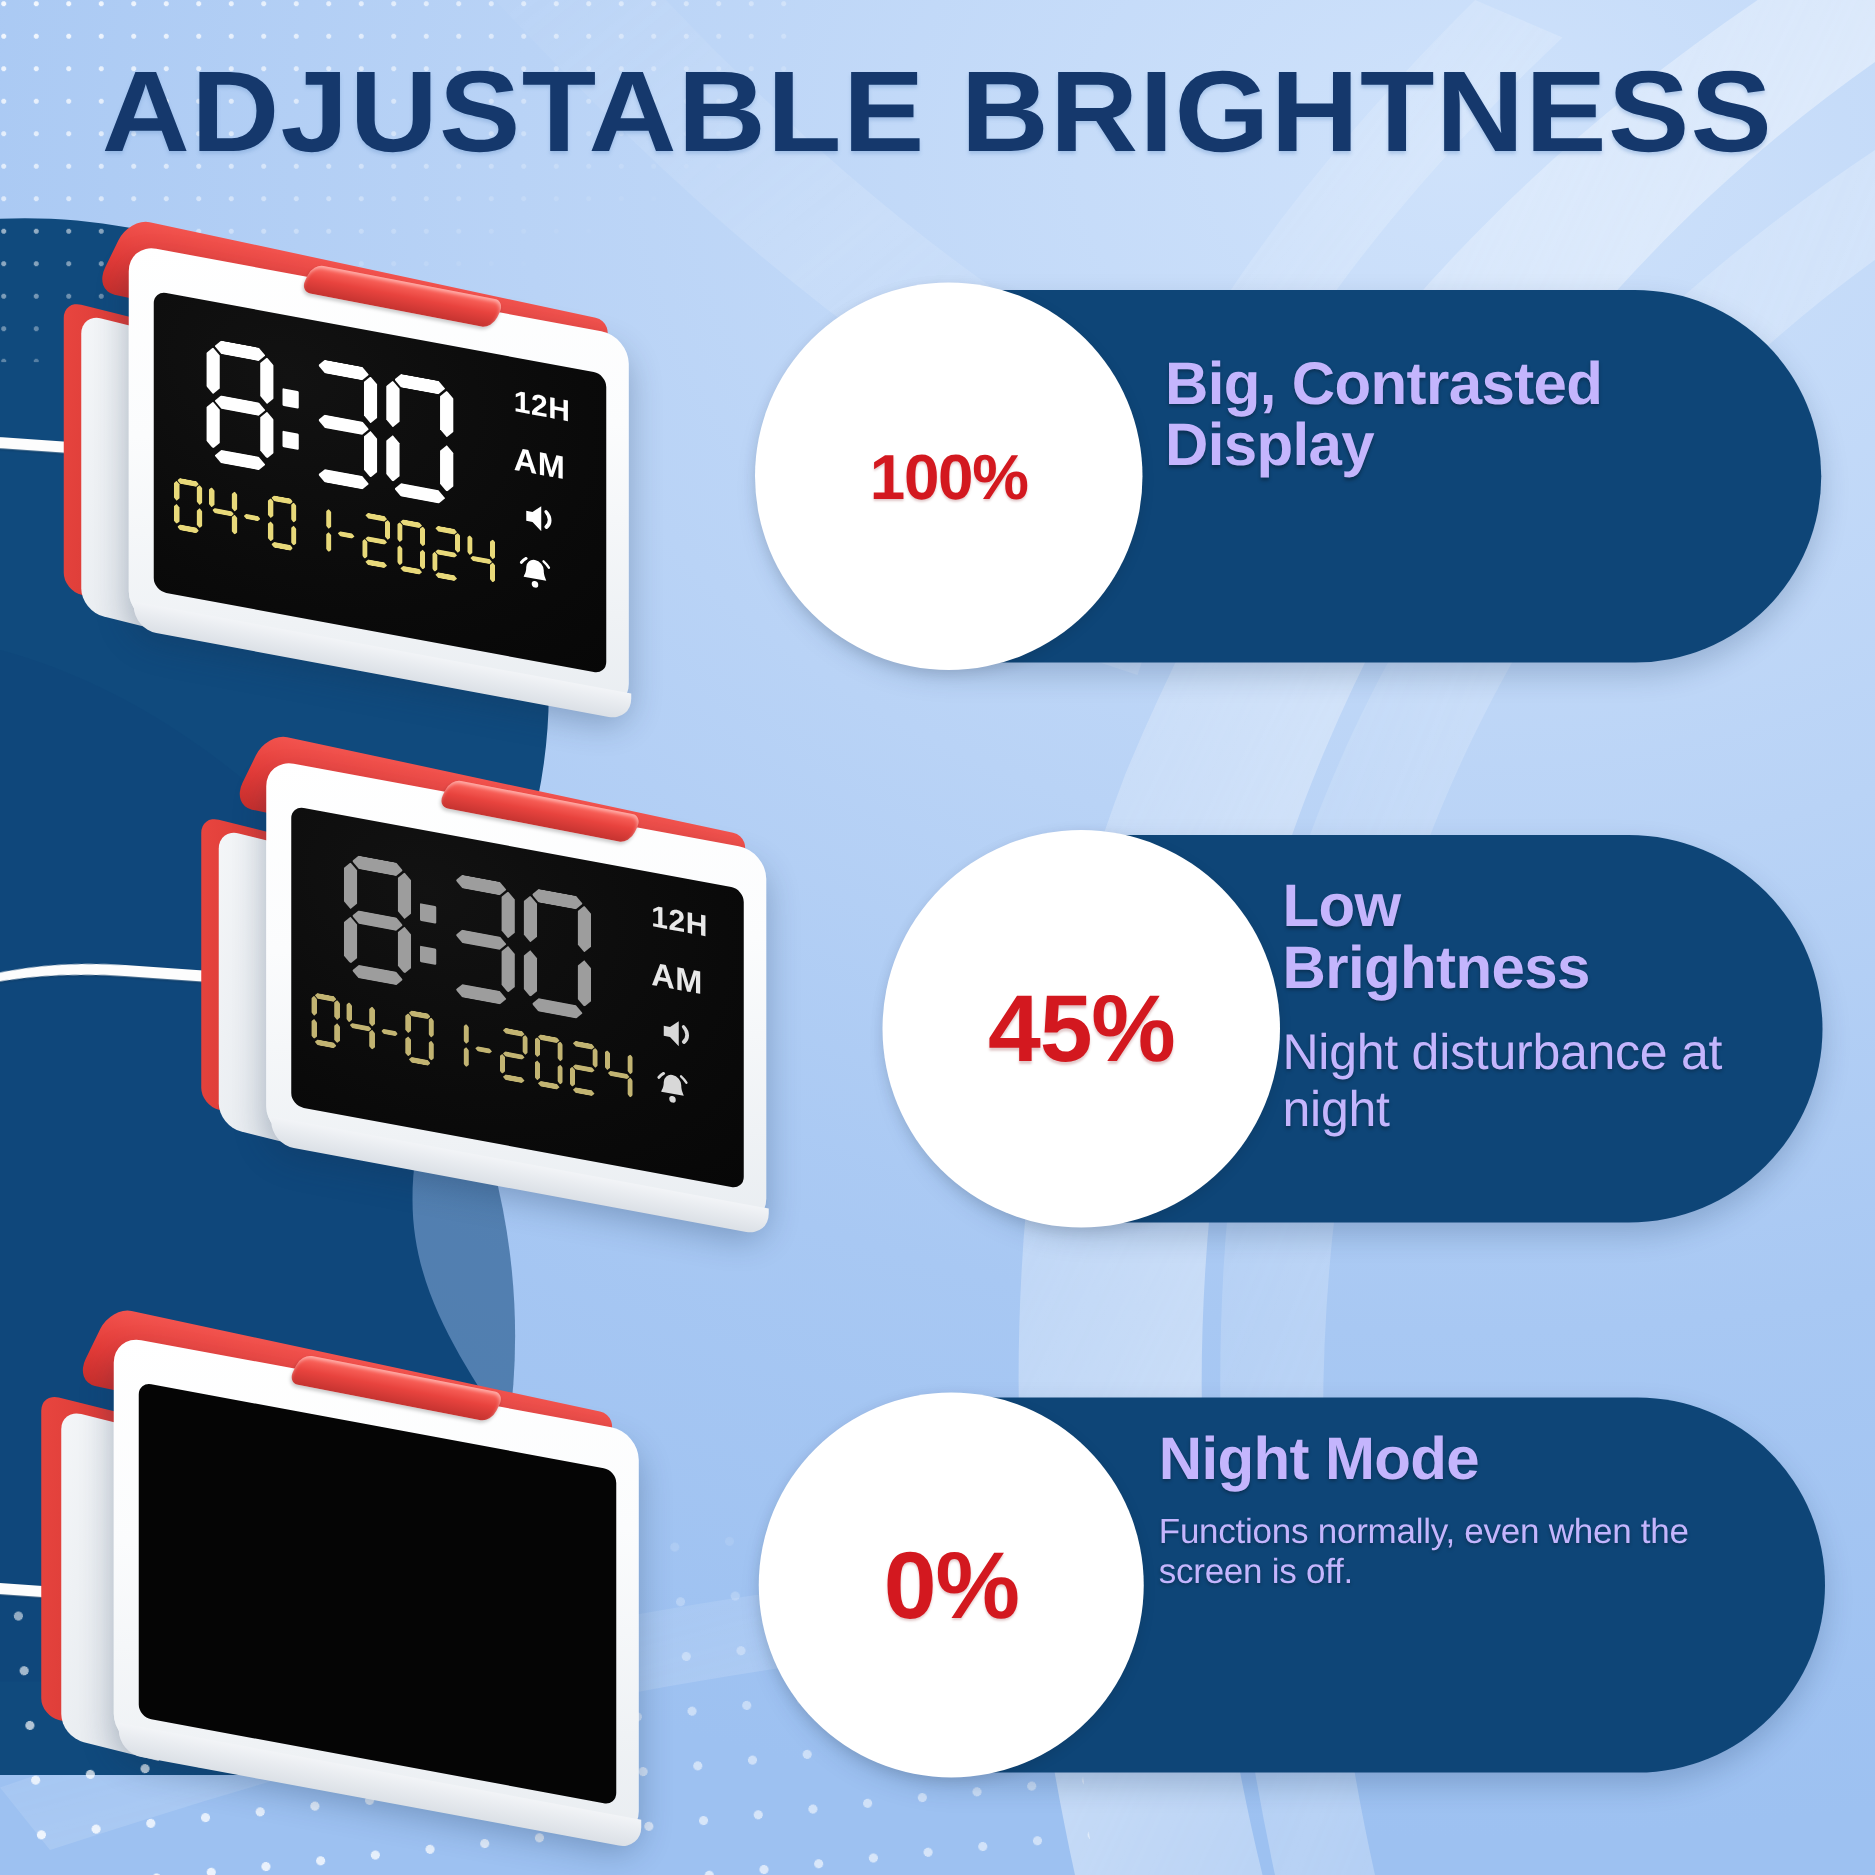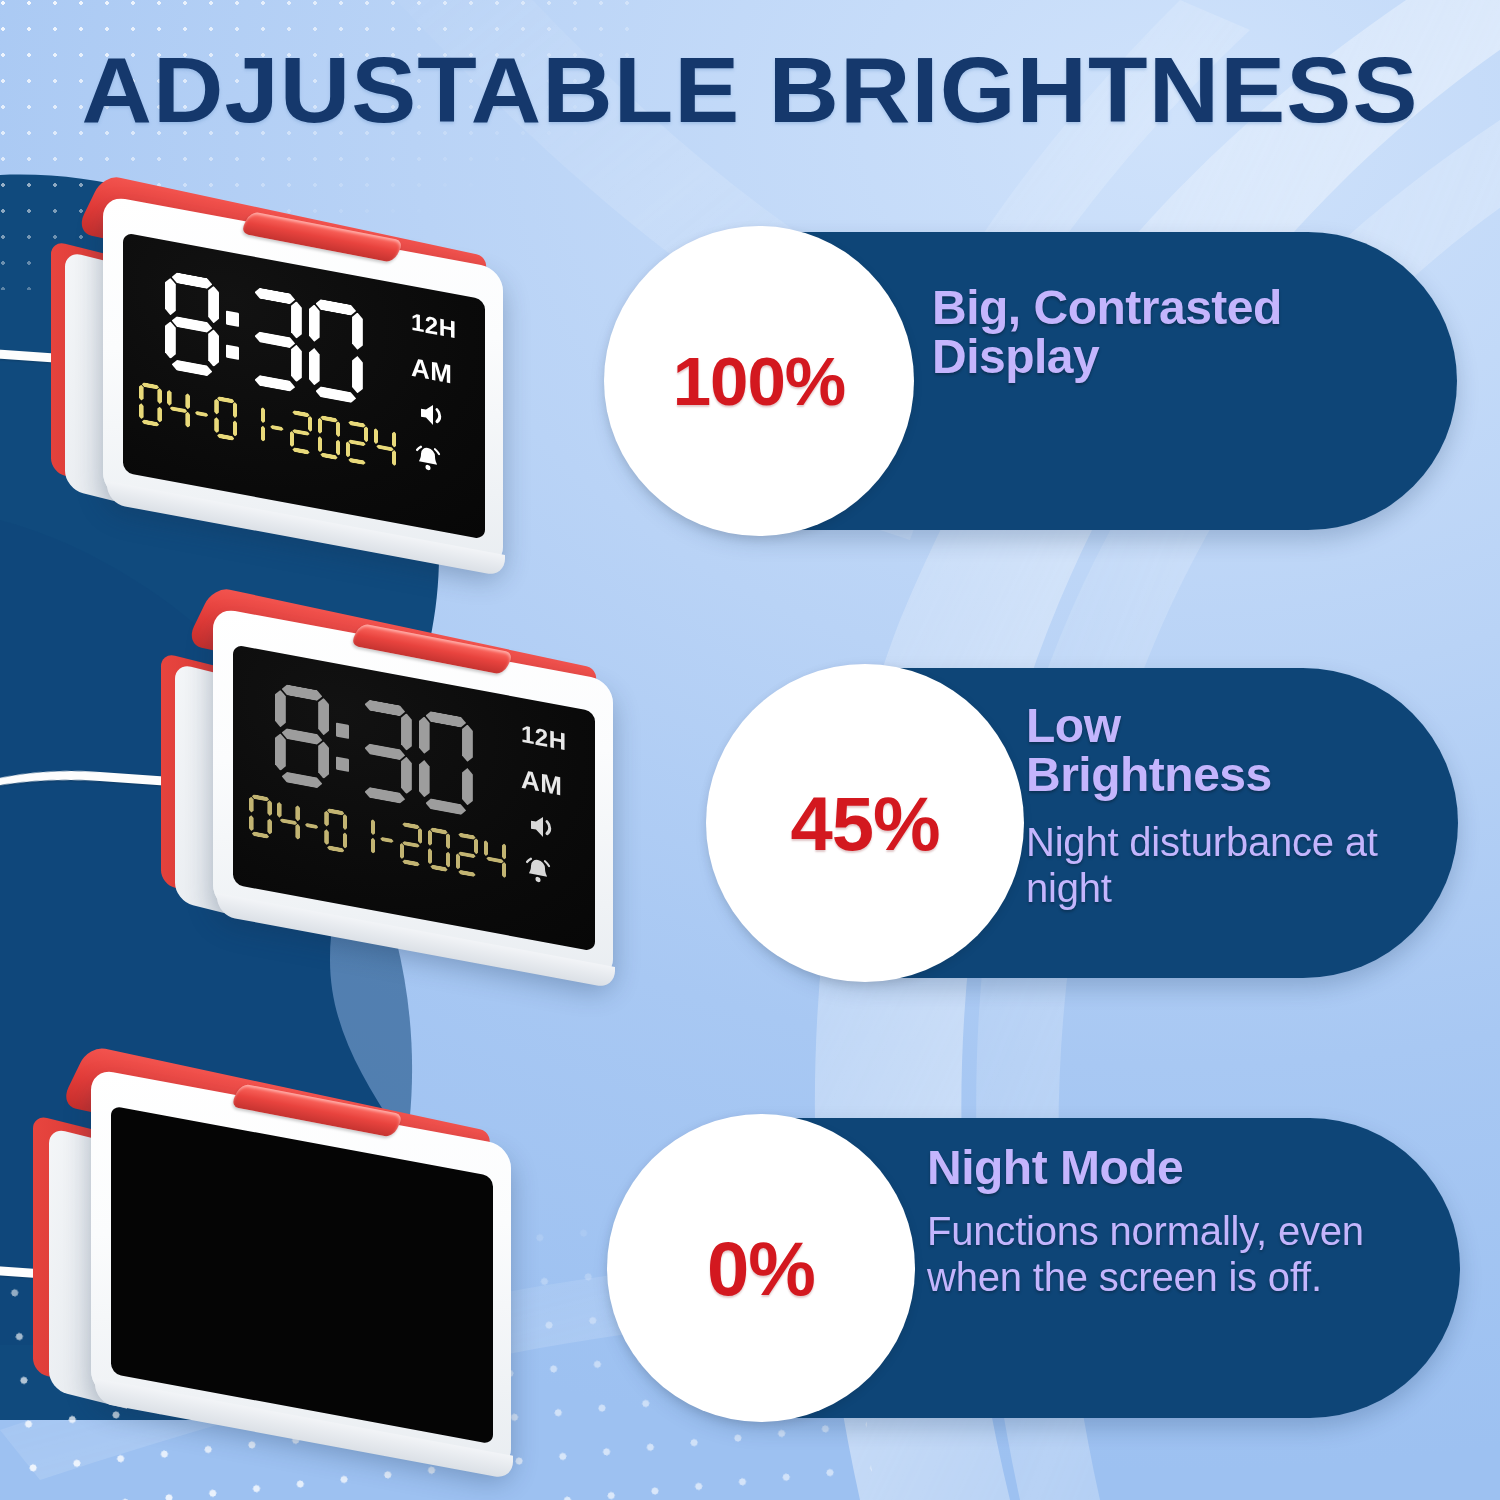--- a/index.html
+++ b/index.html
@@ -444,21 +444,21 @@
 
     <div class="screen" style="left:86px; top:46px; width:382px; height:268px; transform:skewY(10.5deg); border-radius:10px; background:#050505;">
     </div>
 
     <div class="shell-bottom" style="left:70px; top:322px; width:418px; height:24px; transform:skewY(10.5deg); border-radius:0 0 18px 18px;"></div>
   </div>
 </div>
 
 <div class="badge" style="left:612px; top:232px; width:845px; height:298px; border-radius:149px;">
   <div class="badge-circle" style="left:-8px; top:-6px; width:310px; height:310px;">
-    <span class="pct" style="font-size:69px;">100%</span>
+    <span class="pct" style="font-size:51px;">100%</span>
   </div>
   <div class="badge-text" style="left:320px; top:52px; width:500px;">
     <div class="badge-head" style="font-size:48px;">Big, Contrasted Display</div>
   </div>
 </div>
 
 <div class="badge" style="left:718px; top:668px; width:740px; height:310px; border-radius:155px;">
   <div class="badge-circle" style="left:-12px; top:-4px; width:318px; height:318px;">
     <span class="pct" style="font-size:76px;">45%</span>
   </div>
@@ -467,15 +467,15 @@
     <div class="badge-sub" style="font-size:40px; margin-top:20px; max-width:400px;">Night disturbance at night</div>
   </div>
 </div>
 
 <div class="badge" style="left:615px; top:1118px; width:845px; height:300px; border-radius:150px;">
   <div class="badge-circle" style="left:-8px; top:-4px; width:308px; height:308px;">
     <span class="pct" style="font-size:76px;">0%</span>
   </div>
   <div class="badge-text" style="left:312px; top:26px; width:510px;">
     <div class="badge-head" style="font-size:48px;">Night Mode</div>
-    <div class="badge-sub" style="font-size:40px; margin-top:16px; max-width:470px;">Functions normally, even when the screen is off.</div>
+    <div class="badge-sub" style="font-size:28px; margin-top:16px; max-width:470px;">Functions normally, even when the screen is off.</div>
   </div>
 </div>
 
 </body></html>

